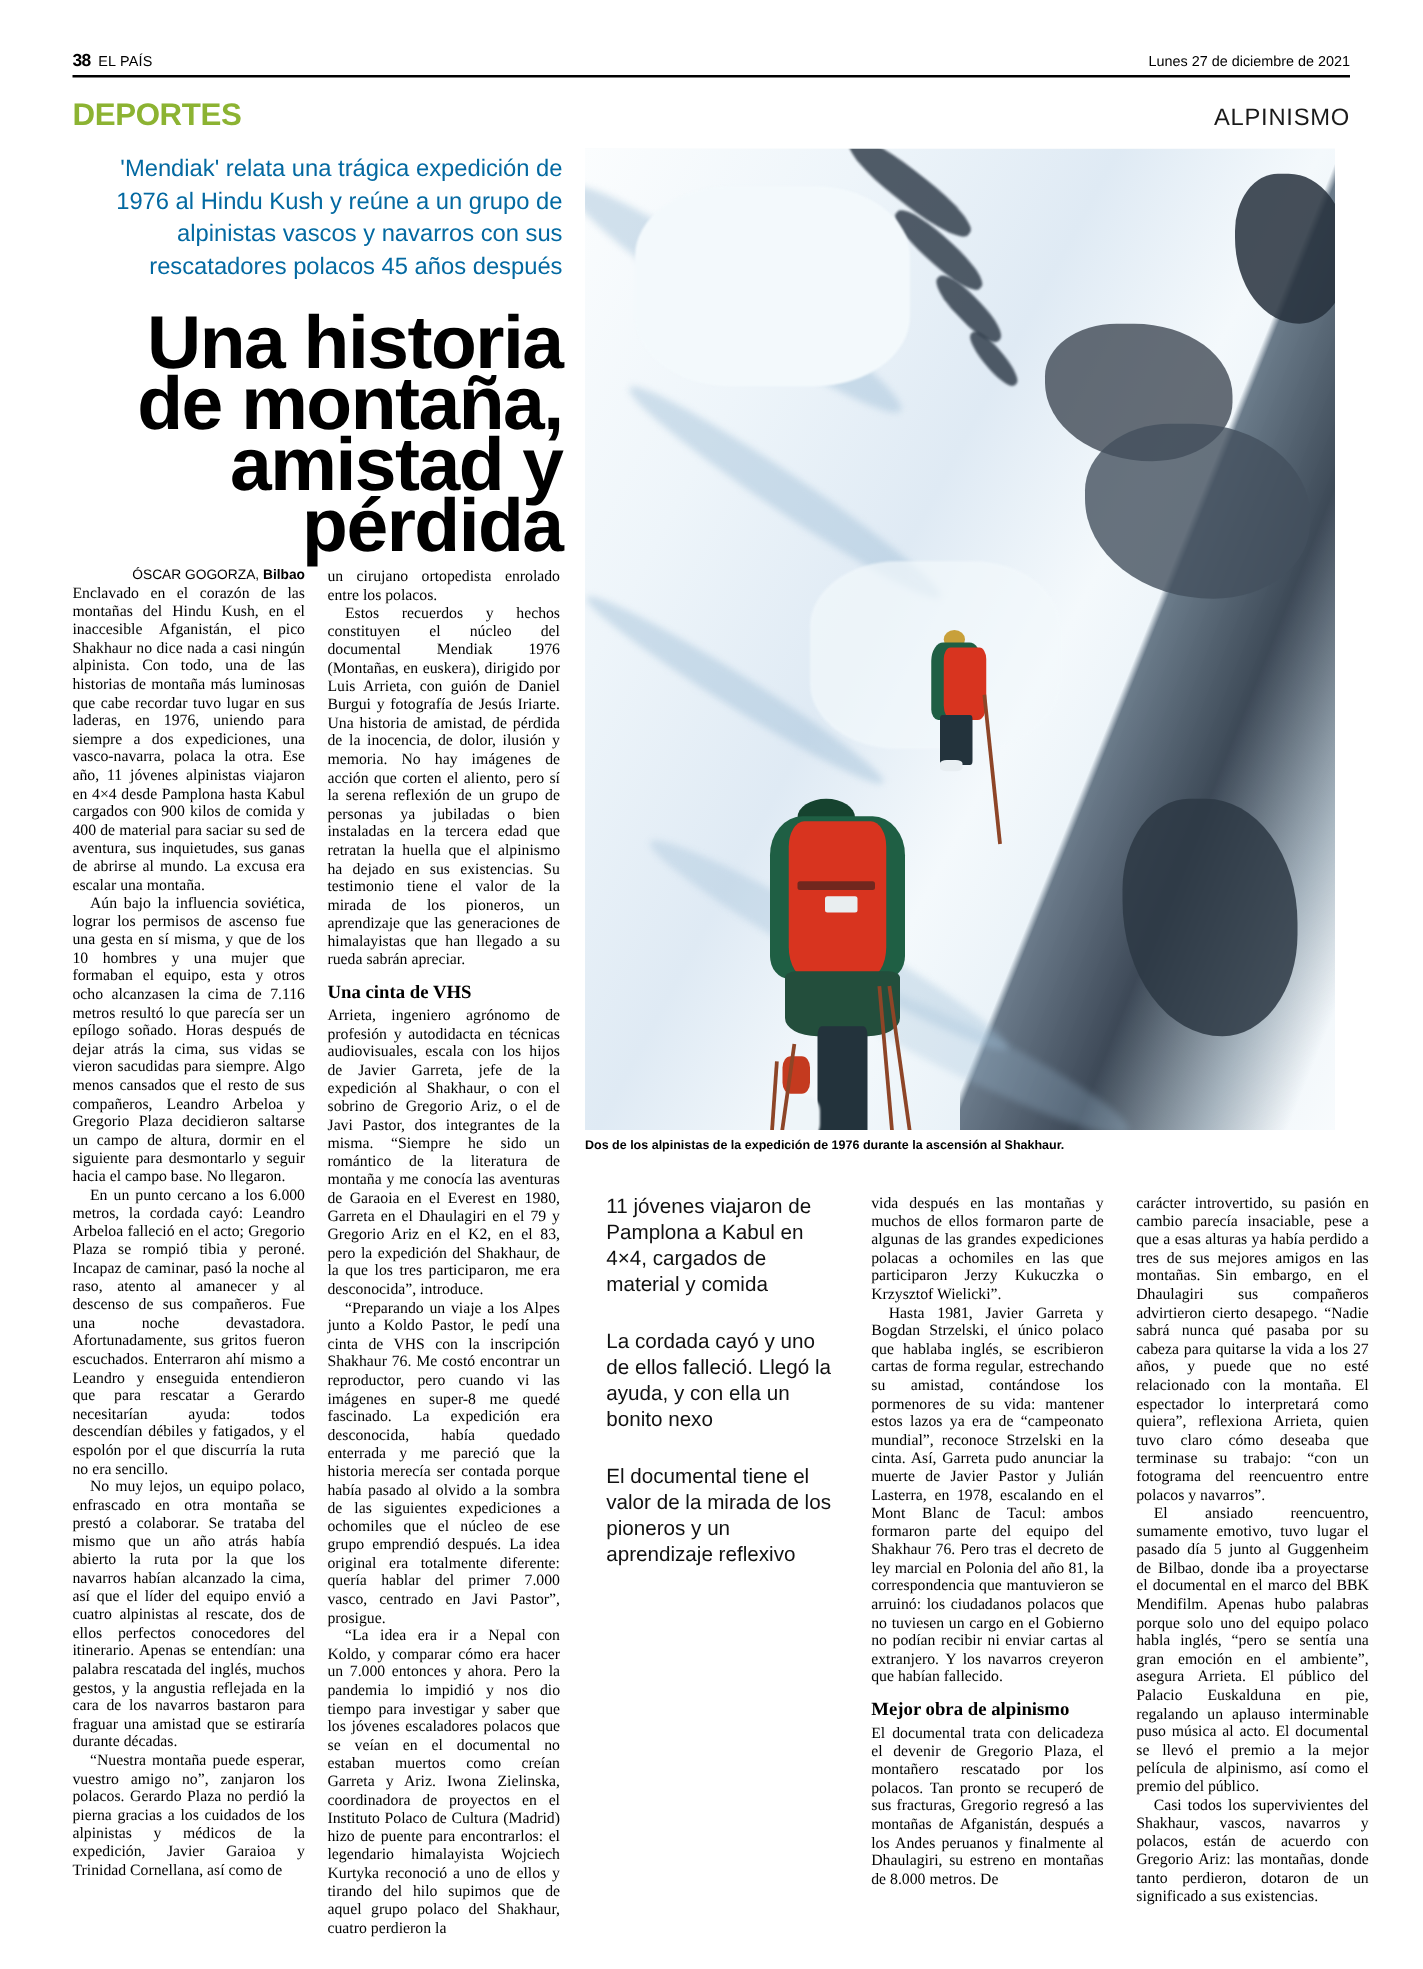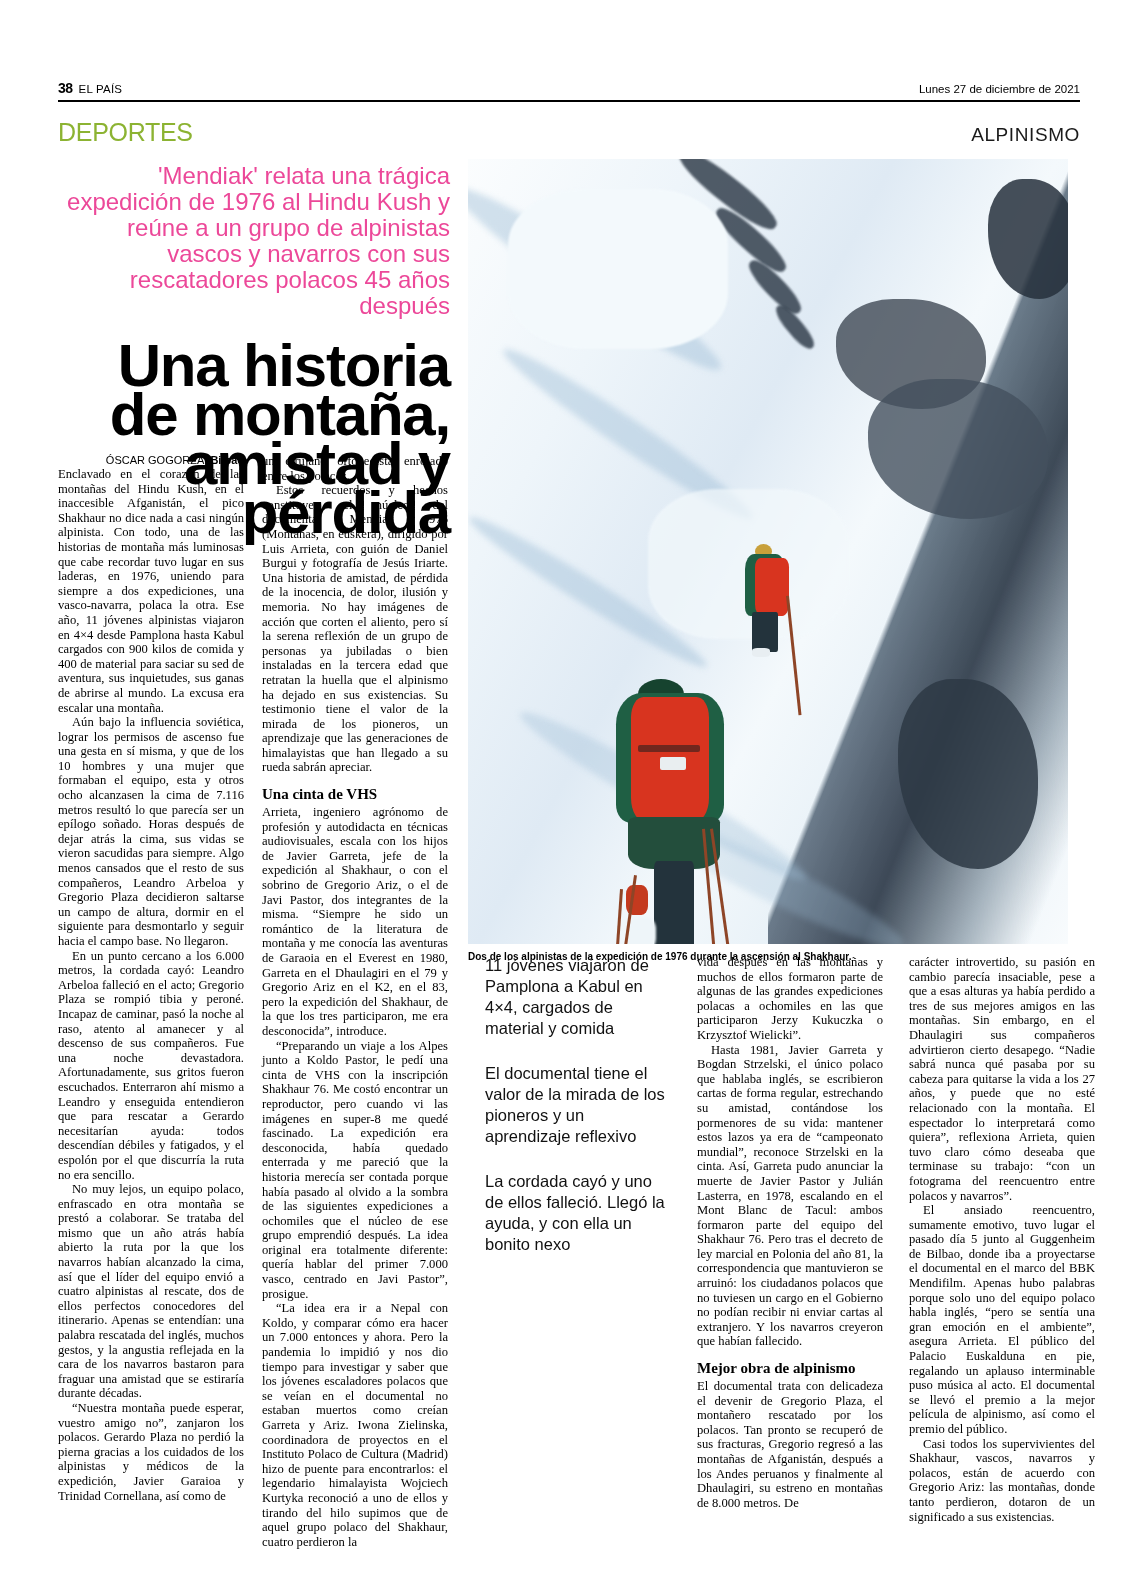--- a/index.html
+++ b/index.html
@@ -28,21 +28,20 @@
     align-items: baseline;
     justify-content: space-between;
     padding-top: 40px;
     padding-bottom: 4px;
     border-bottom: 2px solid #000;
   }
   .masthead-left {
     display: flex;
     align-items: baseline;
     gap: 6px;
-    margin-top: 40px;
   }
   .folio {
     font-family: "Liberation Sans", sans-serif;
     font-weight: bold;
     font-size: 14px;
     letter-spacing: -0.5px;
   }
   .paper-name {
     font-family: "Liberation Sans", sans-serif;
     font-size: 11.5px;
@@ -56,21 +55,21 @@
   
   .sectionbar {
     display: flex;
     align-items: baseline;
     justify-content: space-between;
     padding-top: 16px;
     padding-bottom: 12px;
   }
   .section-name {
     font-family: "Liberation Sans", sans-serif;
-    font-weight: normal;
+    font-weight: bold;
     font-size: 25px;
     letter-spacing: -0.3px;
     color: #8cb332;
   }
   .subsection-name {
     font-family: "Liberation Sans", sans-serif;
     font-size: 19px;
     letter-spacing: 0.6px;
     color: #1a1a1a;
     font-weight: 300;
@@ -82,24 +81,24 @@
     gap: 18px;
     align-items: flex-start;
   }
   .headblock {
     width: 392px;
     flex: 0 0 392px;
     padding-top: 4px;
   }
   .kicker {
     font-family: "Liberation Sans", sans-serif;
-    font-size: 24px;
+    font-size: 19px;
     line-height: 26px;
     text-align: right;
-    color: #ec4899;
+    color: #0369a1;
     font-weight: 300;
   }
   .headline {
     font-family: "Liberation Sans", sans-serif;
     font-weight: bold;
     font-size: 60px;
     line-height: 49px;
     text-align: right;
     letter-spacing: -1.2px;
     margin-top: 22px;
@@ -325,22 +324,22 @@
       <p class="body first">Arrieta, ingeniero agrónomo de profesión y autodidacta en técnicas audiovisuales, escala con los hijos de Javier Garreta, jefe de la expedición al Shakhaur, o con el sobrino de Gregorio Ariz, o el de Javi Pastor, dos integrantes de la misma. “Siempre he sido un romántico de la literatura de montaña y me conocía las aventuras de Garaoia en el Everest en 1980, Garreta en el Dhaulagiri en el 79 y Gregorio Ariz en el K2, en el 83, pero la expedición del Shakhaur, de la que los tres participaron, me era desconocida”, introduce.</p>
       <p class="body">“Preparando un viaje a los Alpes junto a Koldo Pastor, le pedí una cinta de VHS con la inscripción Shakhaur 76. Me costó encontrar un reproductor, pero cuando vi las imágenes en super-8 me quedé fascinado. La expedición era desconocida, había quedado enterrada y me pareció que la historia merecía ser contada porque había pasado al olvido a la sombra de las siguientes expediciones a ochomiles que el núcleo de ese grupo emprendió después. La idea original era totalmente diferente: quería hablar del primer 7.000 vasco, centrado en Javi Pastor”, prosigue.</p>
       <p class="body">“La idea era ir a Nepal con Koldo, y comparar cómo era hacer un 7.000 entonces y ahora. Pero la pandemia lo impidió y nos dio tiempo para investigar y saber que los jóvenes escaladores polacos que se veían en el documental no estaban muertos como creían Garreta y Ariz. Iwona Zielinska, coordinadora de proyectos en el Instituto Polaco de Cultura (Madrid) hizo de puente para encontrarlos: el legendario himalayista Wojciech Kurtyka reconoció a uno de ellos y tirando del hilo supimos que de aquel grupo polaco del Shakhaur, cuatro perdieron la</p>
     </div>
   </div>
 
   <div class="cols-4" style="position:absolute;left:485px;top:955px;width:600px;gap:26px;">
 
     <div class="col">
       <p class="quote">11 jóvenes viajaron de Pamplona a Kabul en 4×4, cargados de material y comida</p>
+      <p class="quote">La cordada cayó y uno de ellos falleció. Llegó la ayuda, y con ella un bonito nexo</p>
       <p class="quote">El documental tiene el valor de la mirada de los pioneros y un aprendizaje reflexivo</p>
-      <p class="quote">La cordada cayó y uno de ellos falleció. Llegó la ayuda, y con ella un bonito nexo</p>
     </div>
 
     <div class="col">
       <p class="body first">vida después en las montañas y muchos de ellos formaron parte de algunas de las grandes expediciones polacas a ochomiles en las que participaron Jerzy Kukuczka o Krzysztof Wielicki”.</p>
       <p class="body">Hasta 1981, Javier Garreta y Bogdan Strzelski, el único polaco que hablaba inglés, se escribieron cartas de forma regular, estrechando su amistad, contándose los pormenores de su vida: mantener estos lazos ya era de “campeonato mundial”, reconoce Strzelski en la cinta. Así, Garreta pudo anunciar la muerte de Javier Pastor y Julián Lasterra, en 1978, escalando en el Mont Blanc de Tacul: ambos formaron parte del equipo del Shakhaur 76. Pero tras el decreto de ley marcial en Polonia del año 81, la correspondencia que mantuvieron se arruinó: los ciudadanos polacos que no tuviesen un cargo en el Gobierno no podían recibir ni enviar cartas al extranjero. Y los navarros creyeron que habían fallecido.</p>
       <h3 class="subhead">Mejor obra de alpinismo</h3>
       <p class="body first">El documental trata con delicadeza el devenir de Gregorio Plaza, el montañero rescatado por los polacos. Tan pronto se recuperó de sus fracturas, Gregorio regresó a las montañas de Afganistán, después a los Andes peruanos y finalmente al Dhaulagiri, su estreno en montañas de 8.000 metros. De</p>
     </div>
 
     <div class="col">

